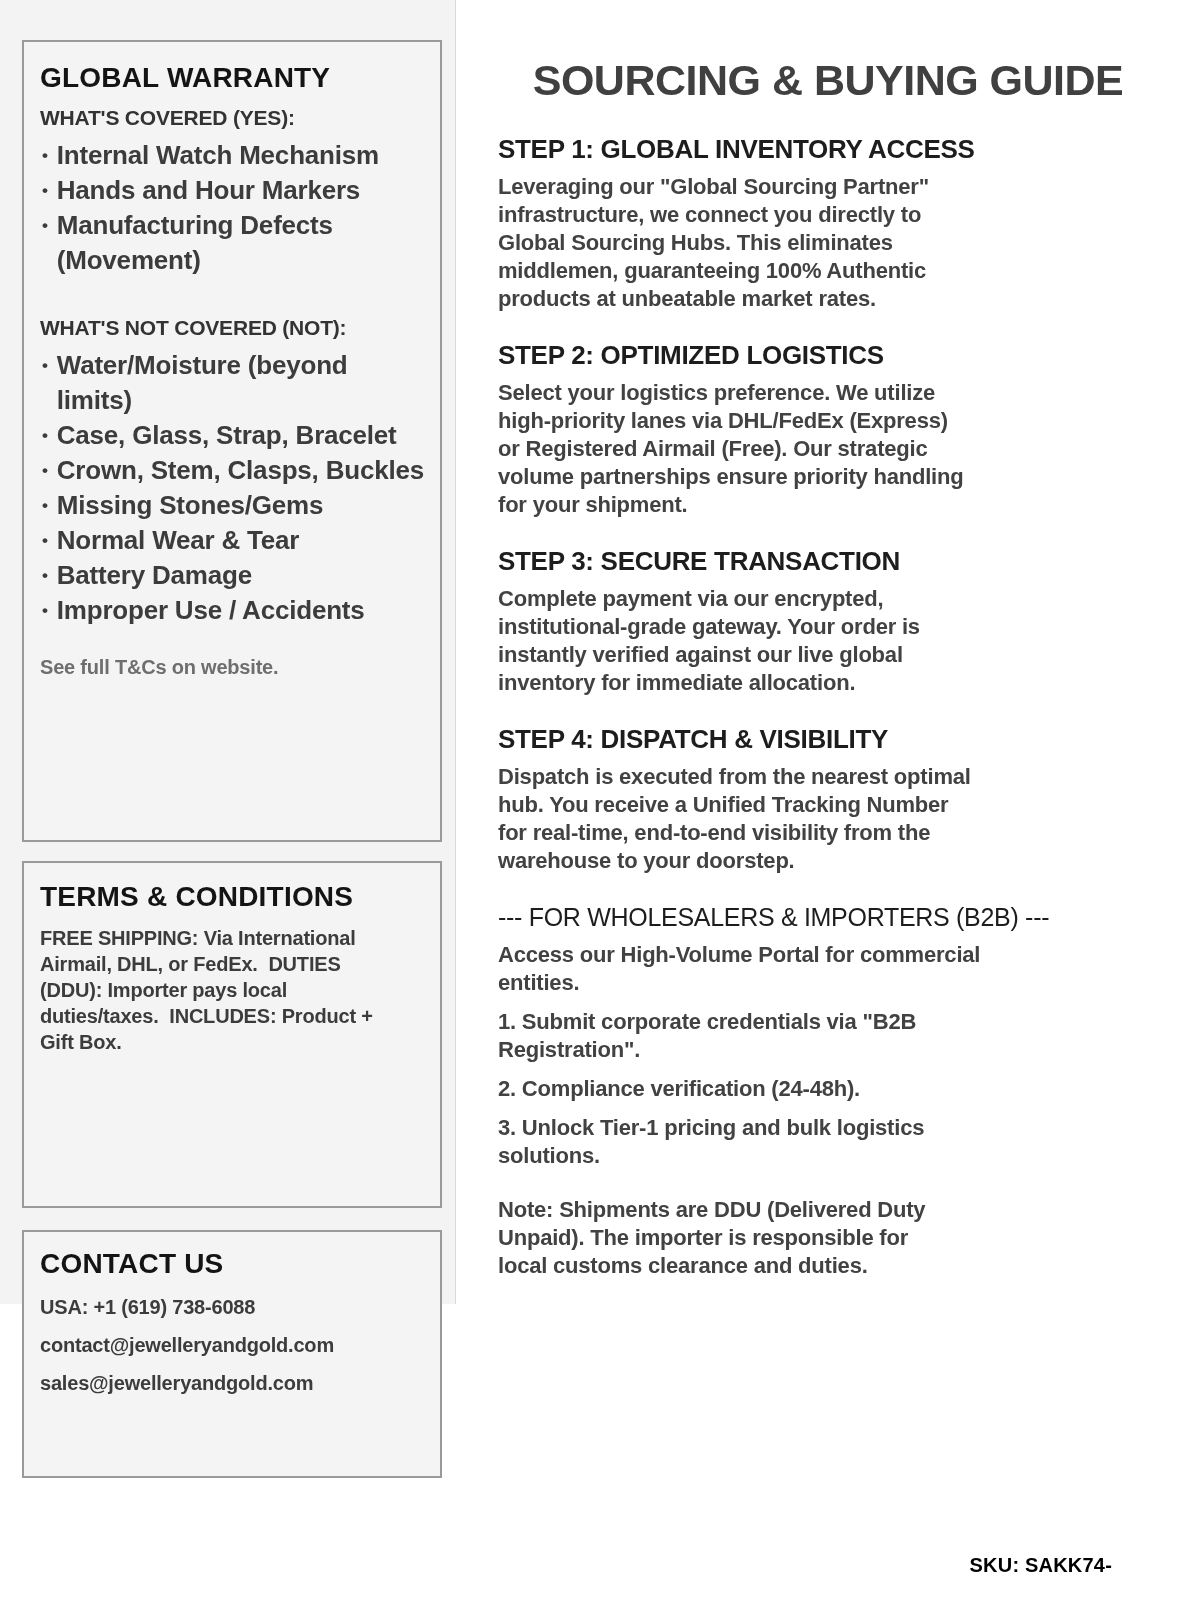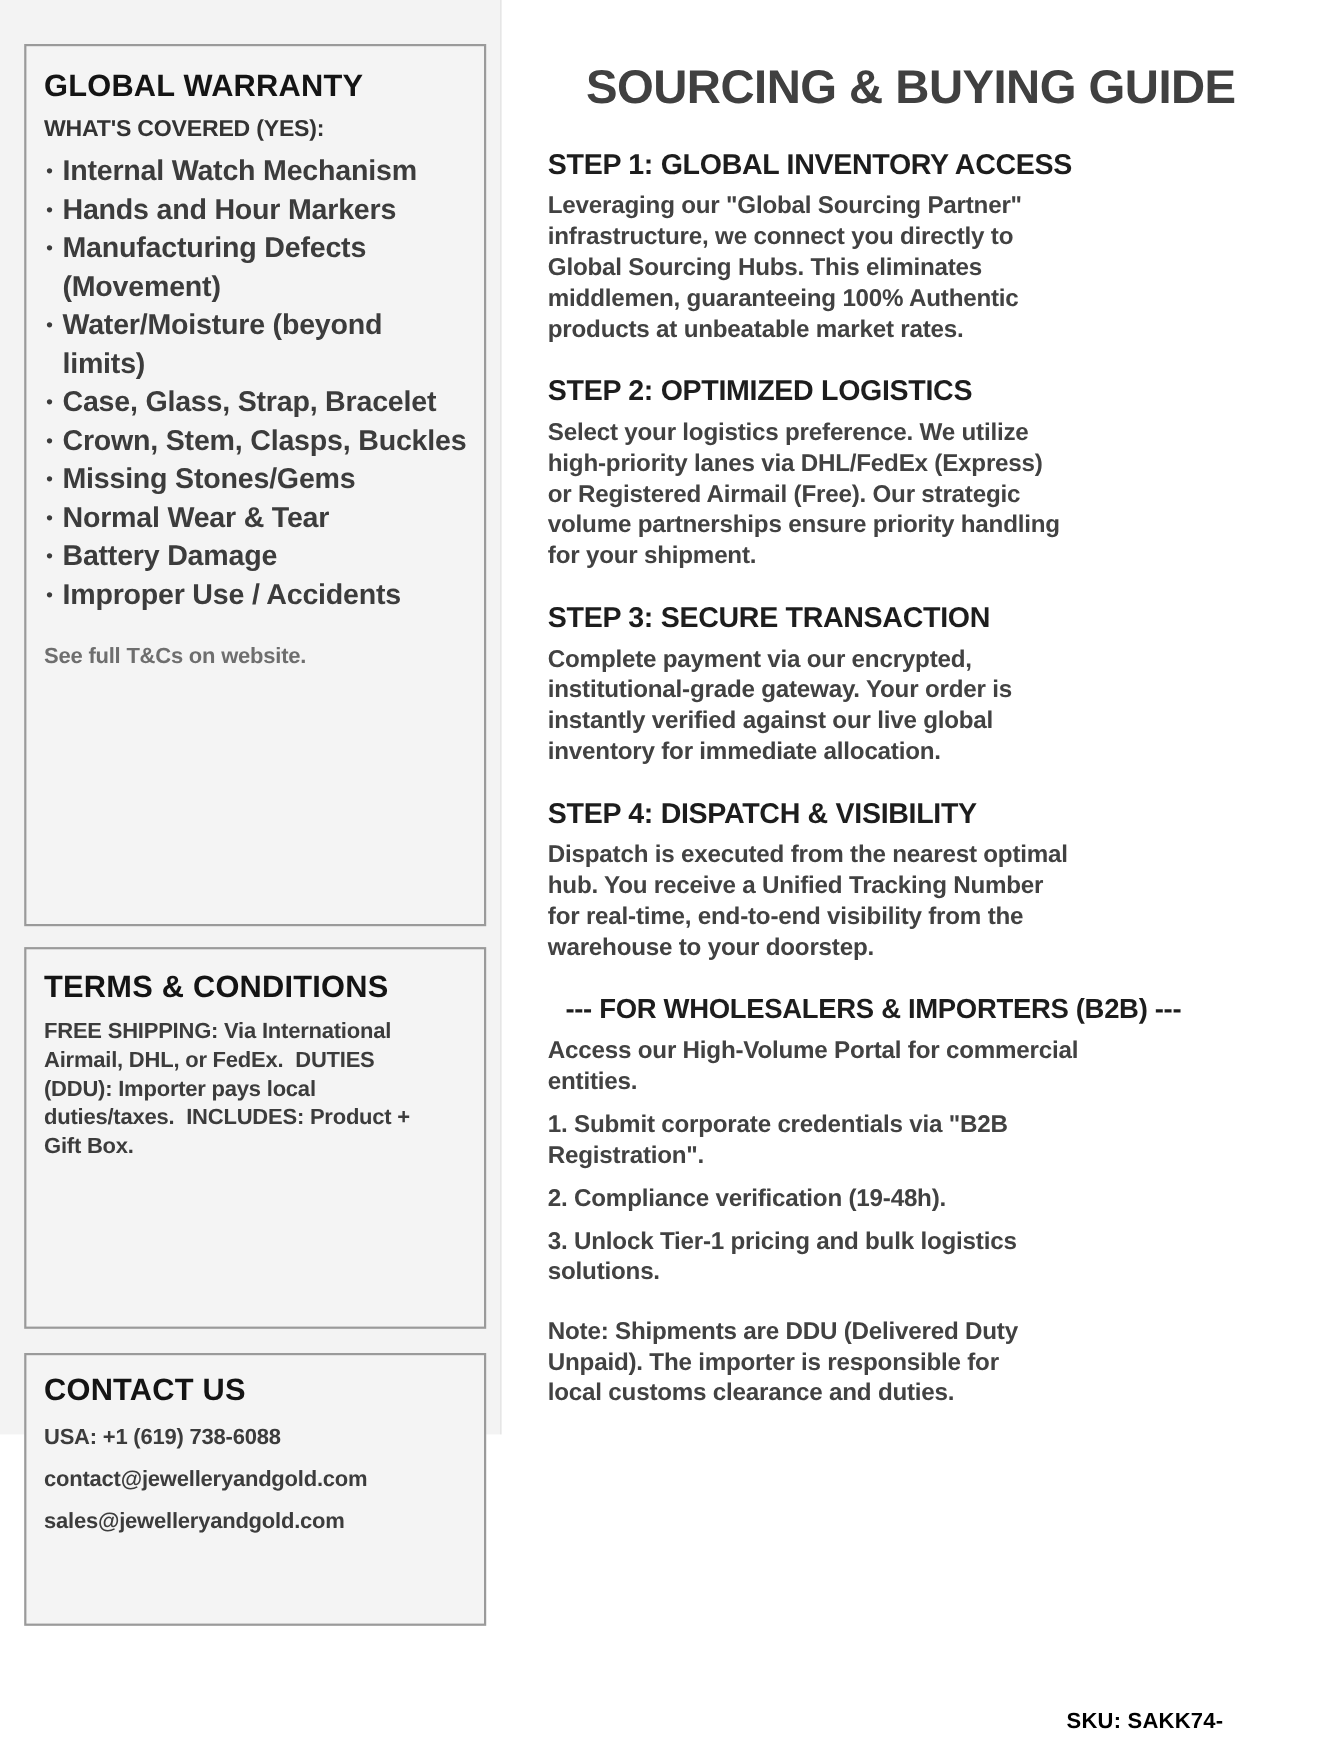--- a/index.html
+++ b/index.html
@@ -64,22 +64,22 @@
   .step { margin-bottom:26px; }
   .step-h {
     font-size:26px; font-weight:bold; color:#1d1d1d;
     line-height:32px; letter-spacing:-0.3px; margin-bottom:8px;
   }
   .step-p {
     font-size:22px; font-weight:bold; color:#424242;
     line-height:28px; letter-spacing:-0.2px; white-space:pre-wrap;
   }
   .b2b-h {
-    font-size:25px; font-weight:bold; color:#1d1d1d;
-    line-height:32px; letter-spacing:-0.3px; margin-bottom:8px;margin-left:16px;
+    font-size:25px; font-weight:normal; color:#1d1d1d;
+    line-height:32px; letter-spacing:-0.3px; margin-bottom:8px;
   }
   .b2b-p { margin-bottom:11px; }
   .note  { margin-top:26px; }
   .sku {
     position:absolute; right:88px; top:1554px;
     font-size:20px; font-weight:bold; color:#000000; letter-spacing:0.2px;
   }
 </style>
 </head>
 <body>
@@ -89,20 +89,21 @@
   <div class="sidebar">
 
     <div class="box box-warranty">
       <div class="side-h2">GLOBAL WARRANTY</div>
 
       <div class="subhead">WHAT'S COVERED (YES):</div>
       <div class="bullet">Internal Watch Mechanism</div>
       <div class="bullet">Hands and Hour Markers</div>
       <div class="bullet">Manufacturing Defects (Movement)</div>
 
+      <div class="subhead second">WHAT'S NOT COVERED (NOT):</div>
       <div class="bullet">Water/Moisture (beyond limits)</div>
       <div class="bullet">Case, Glass, Strap, Bracelet</div>
       <div class="bullet">Crown, Stem, Clasps, Buckles</div>
       <div class="bullet">Missing Stones/Gems</div>
       <div class="bullet">Normal Wear &amp; Tear</div>
       <div class="bullet">Battery Damage</div>
       <div class="bullet">Improper Use / Accidents</div>
 
       <div class="footnote">See full T&amp;Cs on website.</div>
     </div>
@@ -163,21 +164,21 @@
 for real-time, end-to-end visibility from the
 warehouse to your doorstep.</div>
       </div>
 
       <div class="step">
         <div class="b2b-h">--- FOR WHOLESALERS &amp; IMPORTERS (B2B) ---</div>
         <div class="step-p b2b-p">Access our High-Volume Portal for commercial
 entities.</div>
         <div class="step-p b2b-p">1. Submit corporate credentials via "B2B
 Registration".</div>
-        <div class="step-p b2b-p">2. Compliance verification (19-48h).</div>
+        <div class="step-p b2b-p">2. Compliance verification (24-48h).</div>
         <div class="step-p b2b-p">3. Unlock Tier-1 pricing and bulk logistics
 solutions.</div>
         <div class="step-p note">Note: Shipments are DDU (Delivered Duty
 Unpaid). The importer is responsible for
 local customs clearance and duties.</div>
       </div>
 
     </div>
 
     <div class="sku">SKU: SAKK74-</div>

